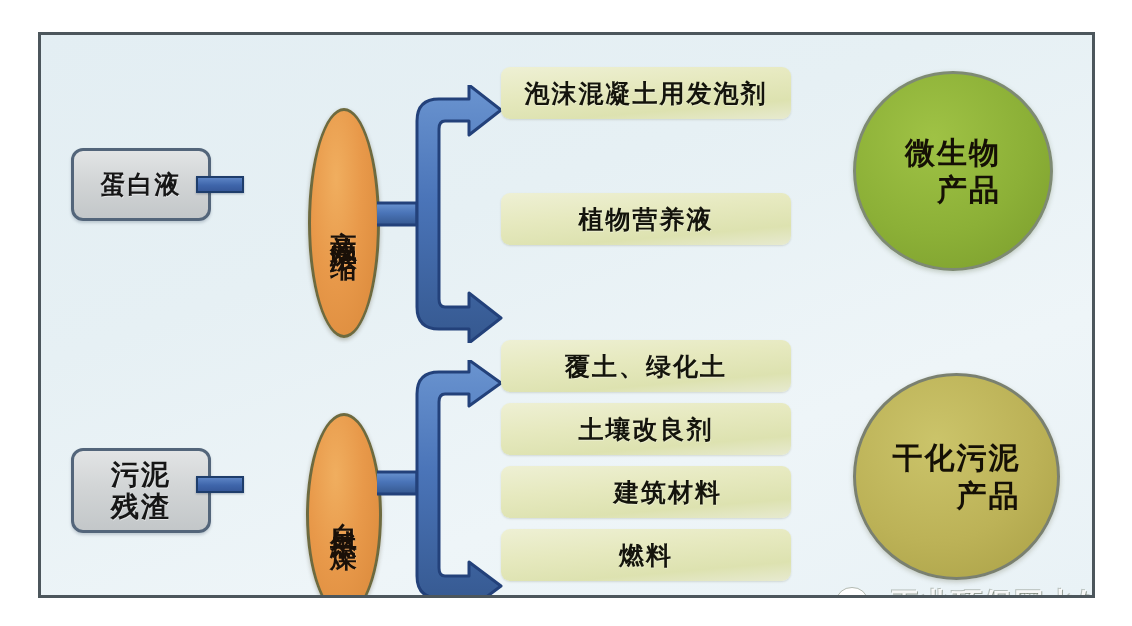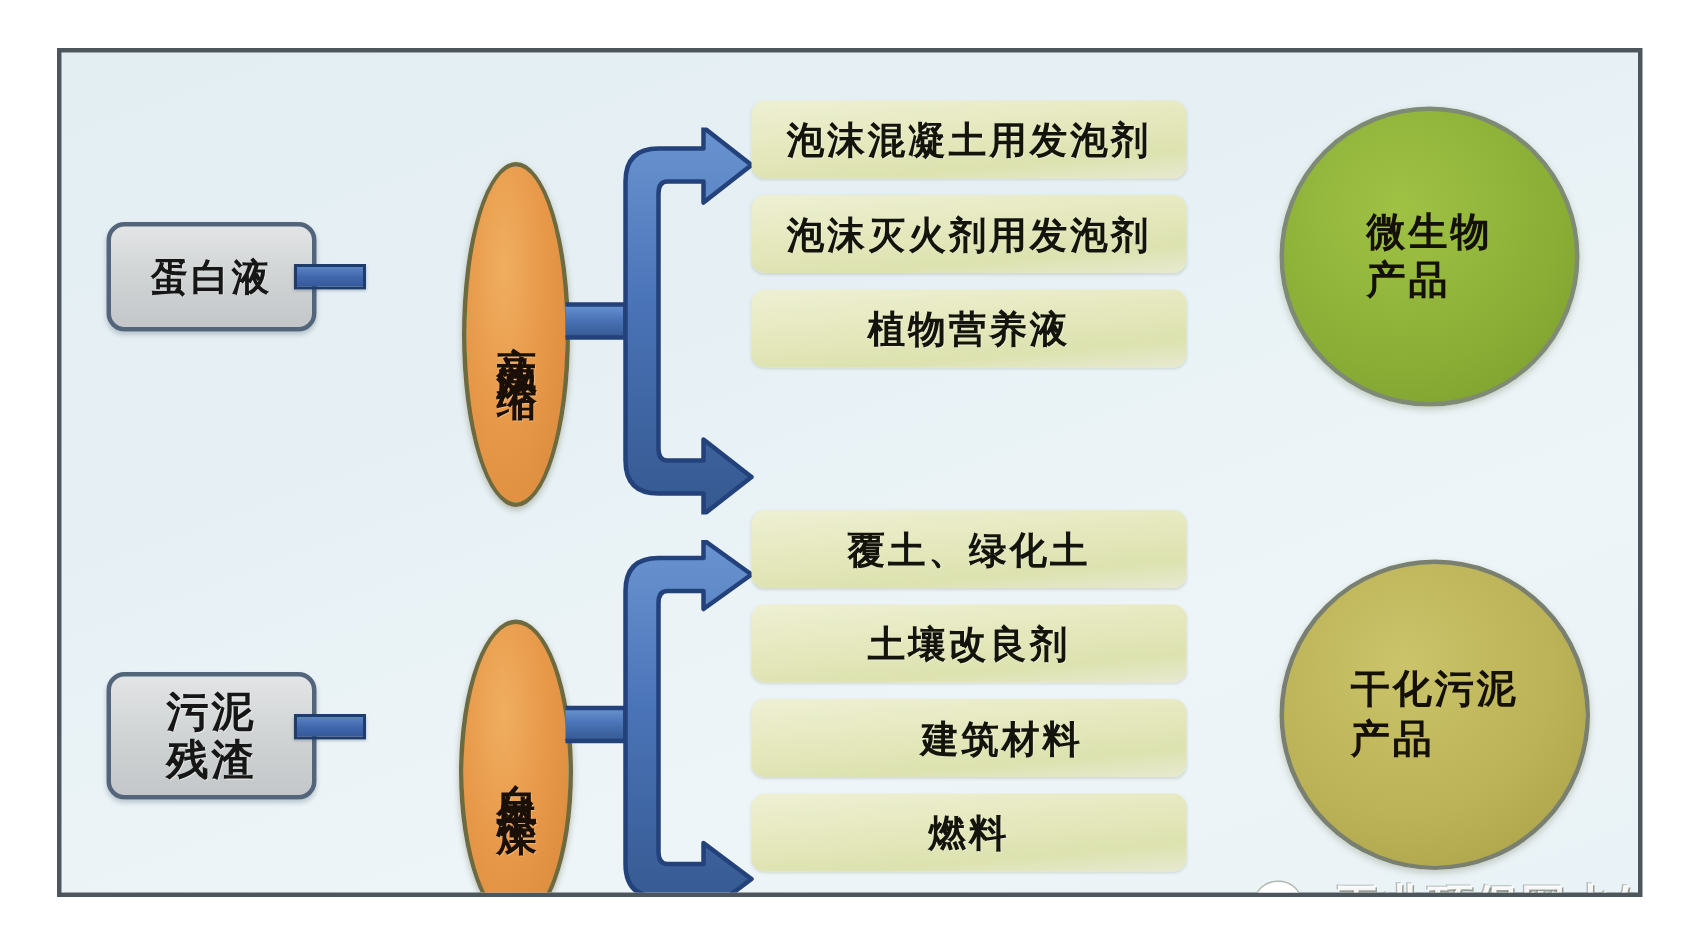--- a/index.html
+++ b/index.html
@@ -149,23 +149,23 @@
   }
 
   
   .output-circle {
     position: absolute;
     box-sizing: border-box;
     border-radius: 50%;
     display: flex;
     align-items: center;
     justify-content: center;
-    text-align: left;
-    font-weight: bold;
-    font-size: 26px;
+    text-align: right;
+    font-weight: bold;
+    font-size: 30px;
     color: #151005;
     line-height: 1.25;
     letter-spacing: 2px;
   }
   #circle-microbial {
     left: 812px;
     top: 36px;
     width: 200px;
     height: 200px;
     border: 3px solid #7e8a73;
@@ -295,23 +295,20 @@
                L 92 238
                L 62 238
                Q 40 238 40 216
                L 40 134
                Z" fill="url(#agBot)" stroke="#23417a" stroke-width="3" stroke-linejoin="round"></path>
     </svg>
 
     <div class="product-bar" style="top:32px;">
       <span>泡沫混凝土用发泡剂</span>
     </div>
-    <div class="product-bar" style="top:95px;">
-      <span>泡沫灭火剂用发泡剂</span>
-    </div>
     <div class="product-bar" style="top:158px;align-items:center;">
       <span>植物营养液</span>
     </div>
 
     <div class="product-bar" style="top:305px;">
       <span>覆土、绿化土</span>
     </div>
     <div class="product-bar" style="top:368px;">
       <span>土壤改良剂</span>
     </div>

